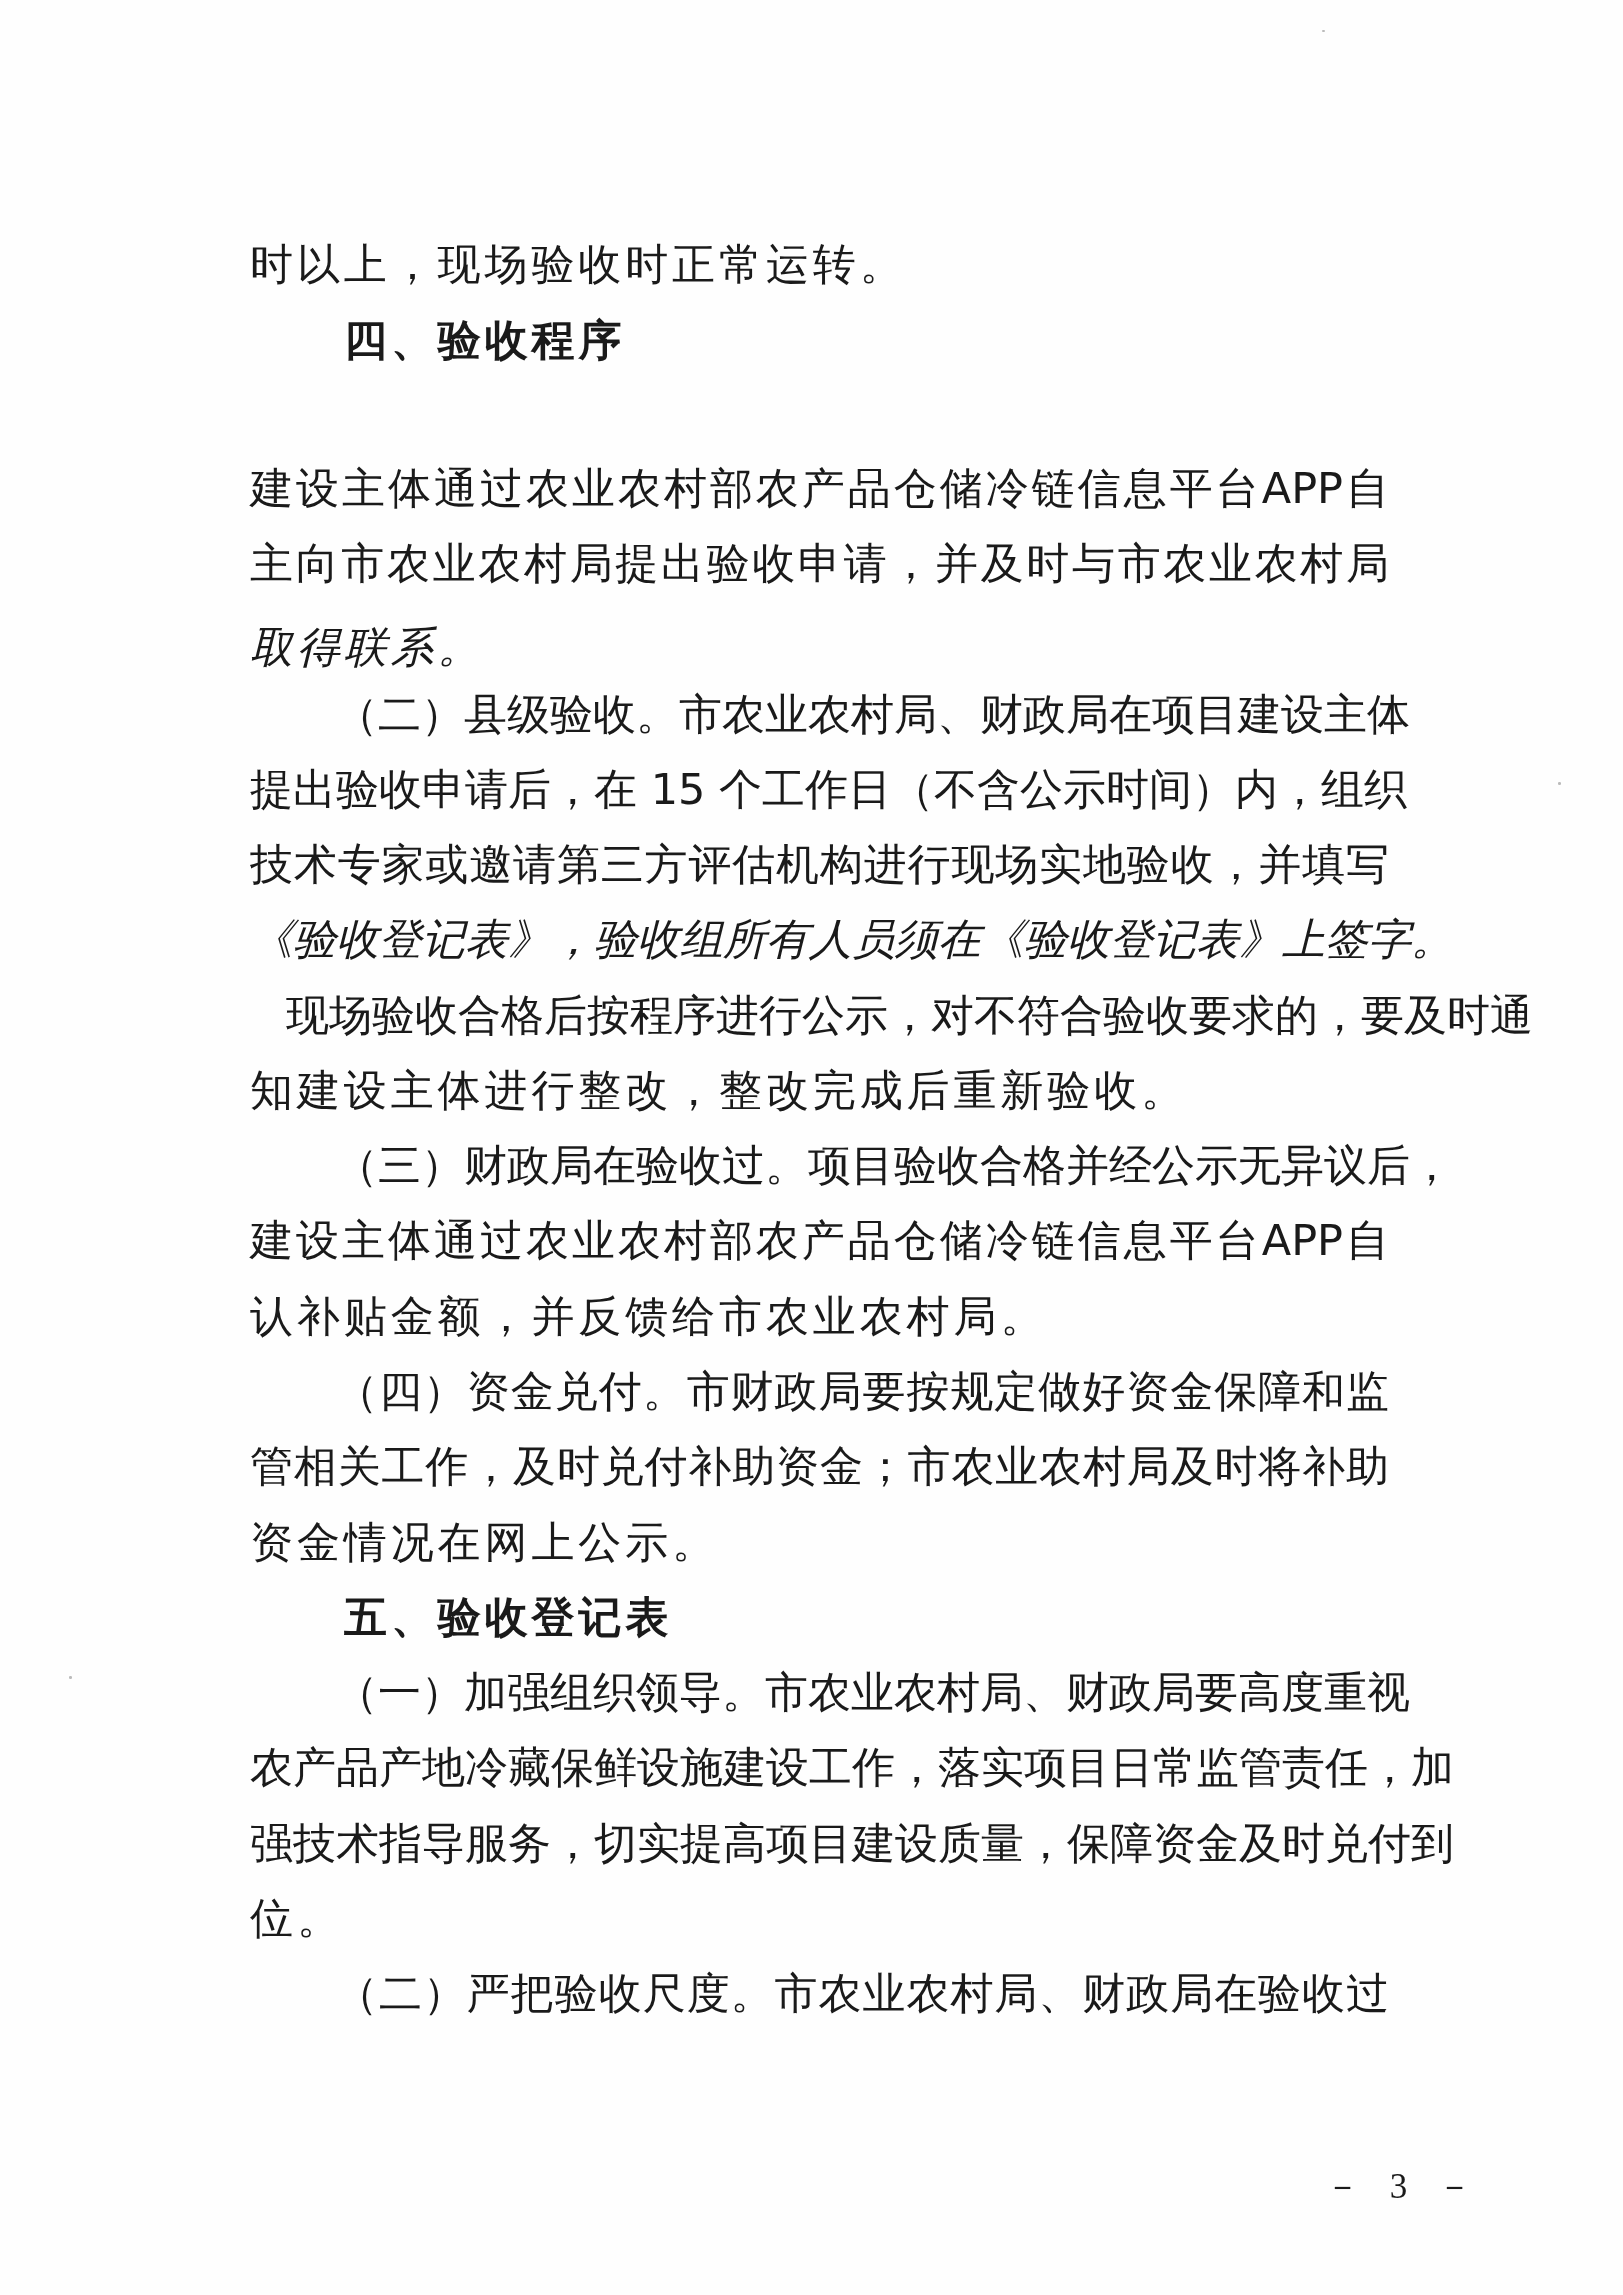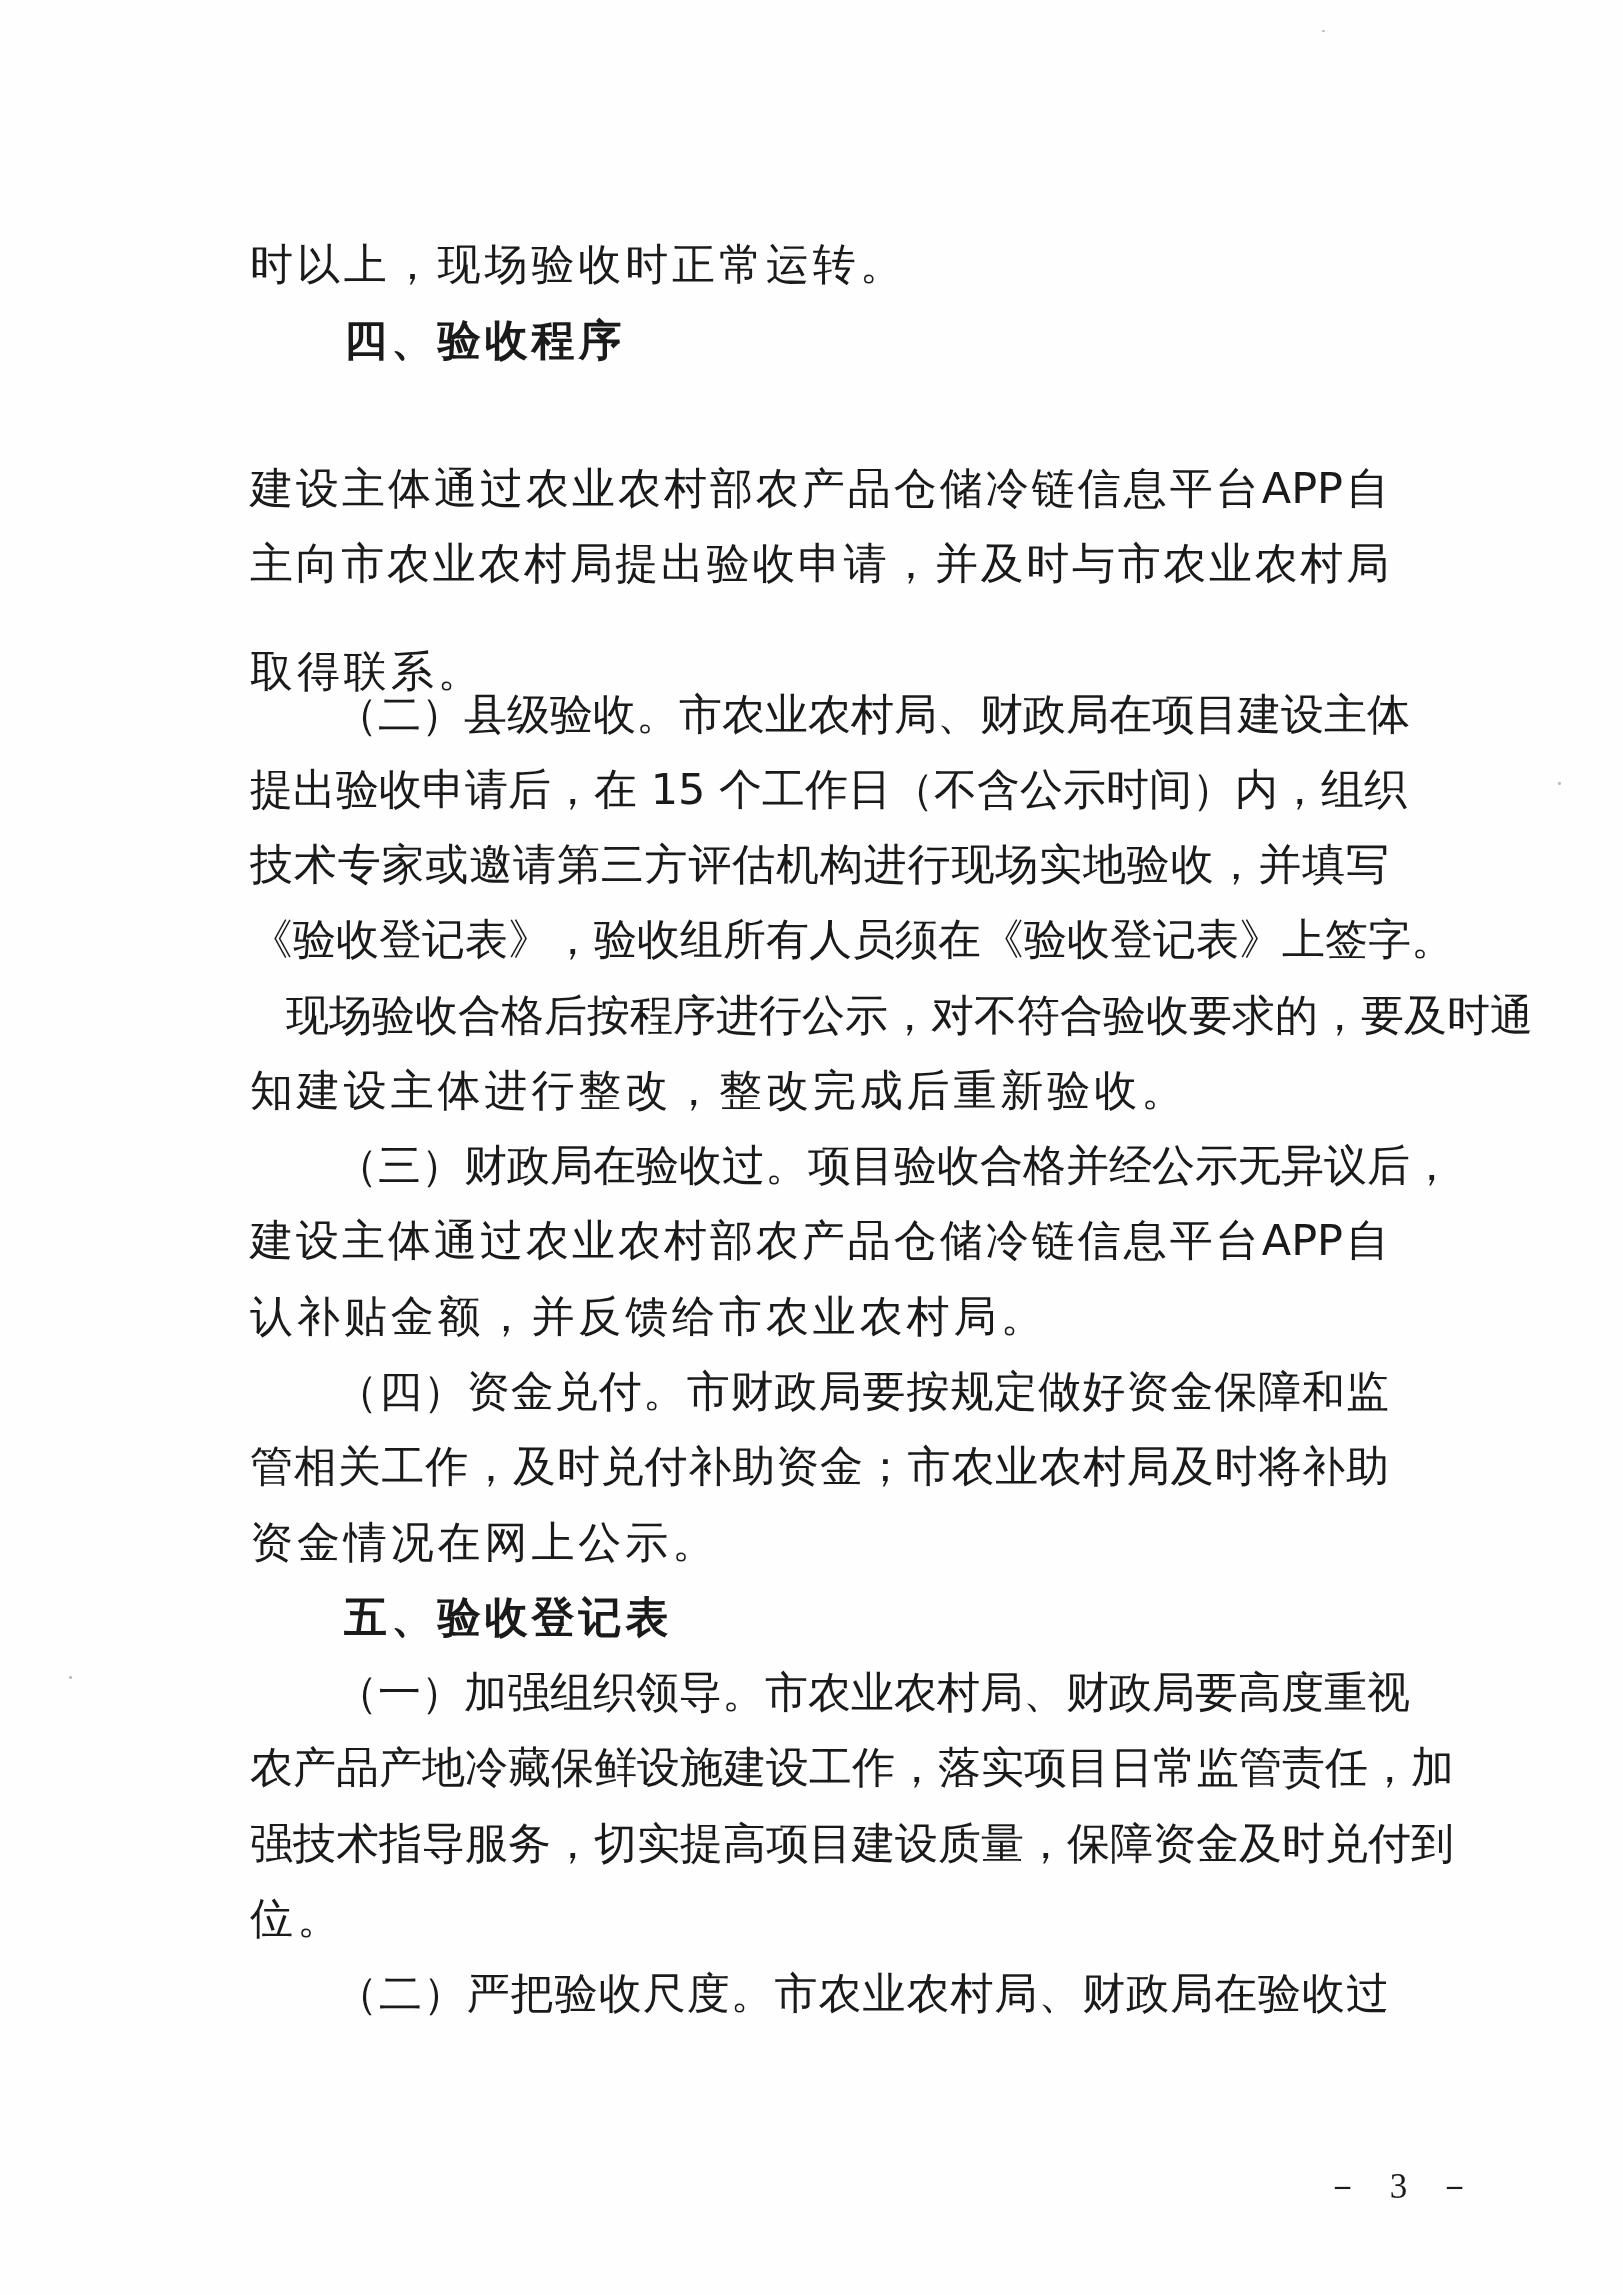--- a/index.html
+++ b/index.html
@@ -18,26 +18,26 @@
 </style>
 </head>
 <body>
 
 <div class="page">
 
   <div class="line" style="top:243px;">时以上，现场验收时正常运转。</div>
   <div class="line heading" style="top:319px;">四、验收程序</div>
   <div class="line justify" style="top:467px;">建设主体通过农业农村部农产品仓储冷链信息平台APP自</div>
   <div class="line justify" style="top:542px;">主向市农业农村局提出验收申请，并及时与市农业农村局</div>
-  <div class="line" style="top:650px;">取得联系。</div>
+  <div class="line" style="top:626px;font-style:italic;">取得联系。</div>
 
   <div class="line indent justify" style="top:693px;">（二）县级验收。市农业农村局、财政局在项目建设主体</div>
   <div class="line justify" style="top:768px;">提出验收申请后，在 15 个工作日（不含公示时间）内，组织</div>
   <div class="line justify" style="top:843px;">技术专家或邀请第三方评估机构进行现场实地验收，并填写</div>
-  <div class="line justify" style="top:918px;">《验收登记表》，验收组所有人员须在《验收登记表》上签字。</div>
+  <div class="line justify" style="top:918px;font-style:italic;">《验收登记表》，验收组所有人员须在《验收登记表》上签字。</div>
   <div class="line justify" style="top:994px;margin-left:36px;">现场验收合格后按程序进行公示，对不符合验收要求的，要及时通</div>
   <div class="line" style="top:1069px;">知建设主体进行整改，整改完成后重新验收。</div>
 
   <div class="line indent justify" style="top:1144px;">（三）财政局在验收过。项目验收合格并经公示无异议后，</div>
   <div class="line justify" style="top:1219px;">建设主体通过农业农村部农产品仓储冷链信息平台APP自</div>
   <div class="line" style="top:1295px;">认补贴金额，并反馈给市农业农村局。</div>
 
   <div class="line indent justify" style="top:1370px;">（四）资金兑付。市财政局要按规定做好资金保障和监</div>
   <div class="line justify" style="top:1445px;">管相关工作，及时兑付补助资金；市农业农村局及时将补助</div>
   <div class="line" style="top:1521px;">资金情况在网上公示。</div>

